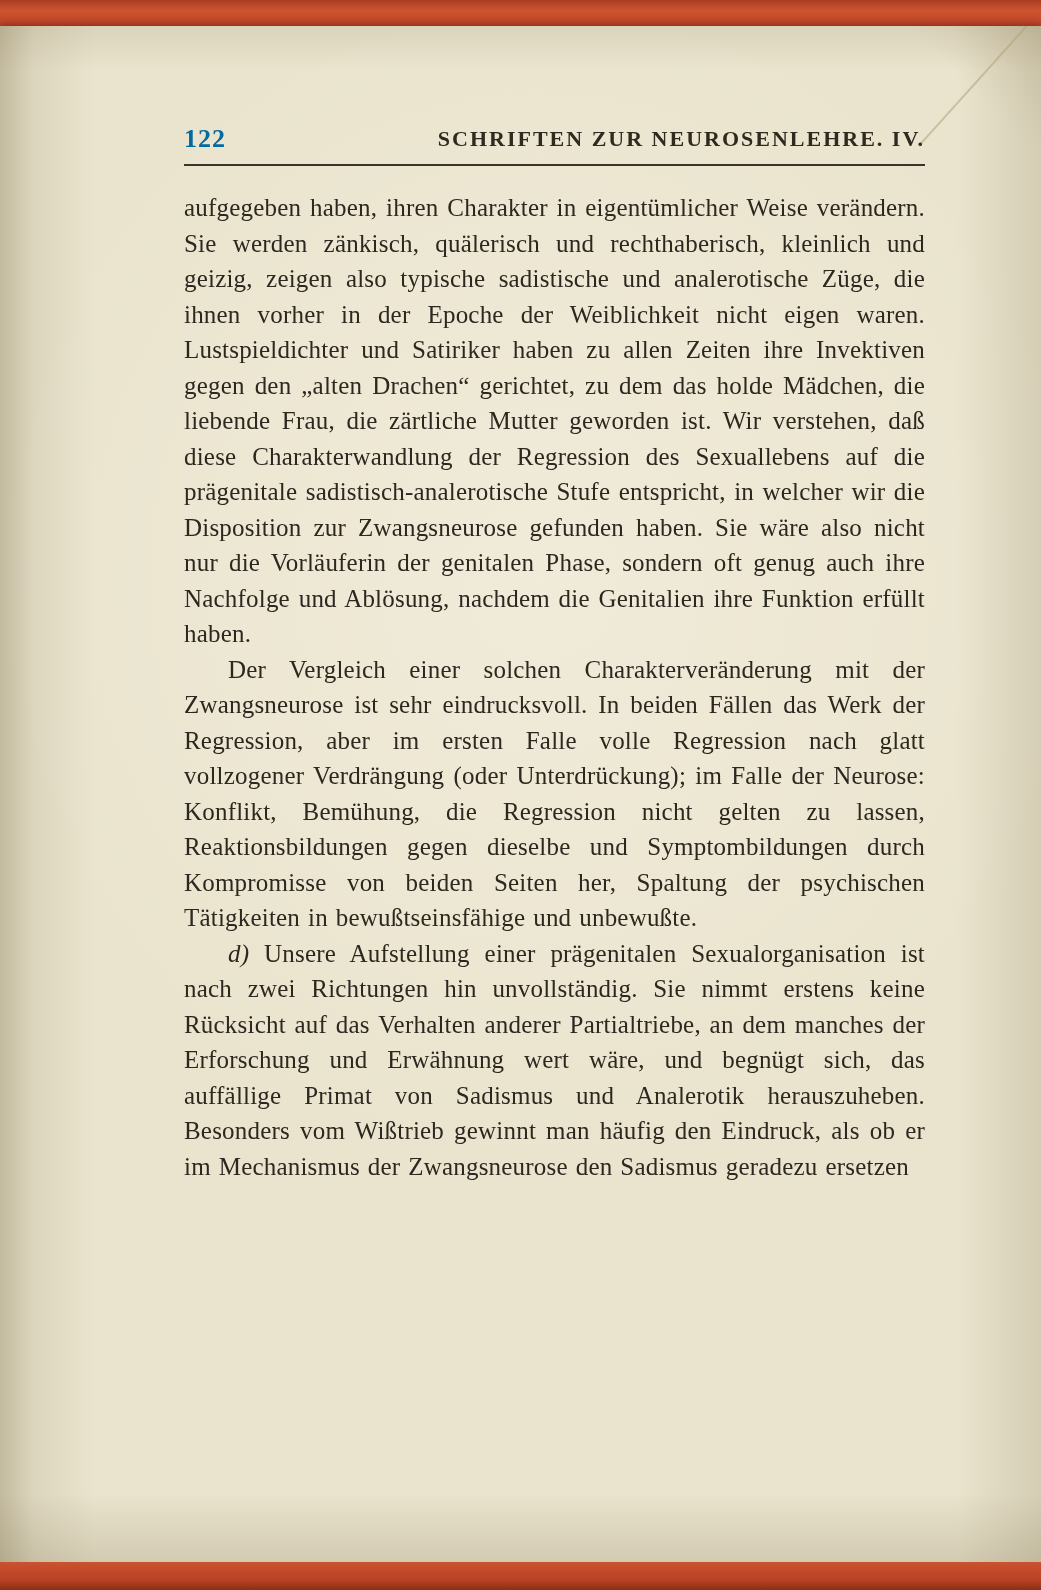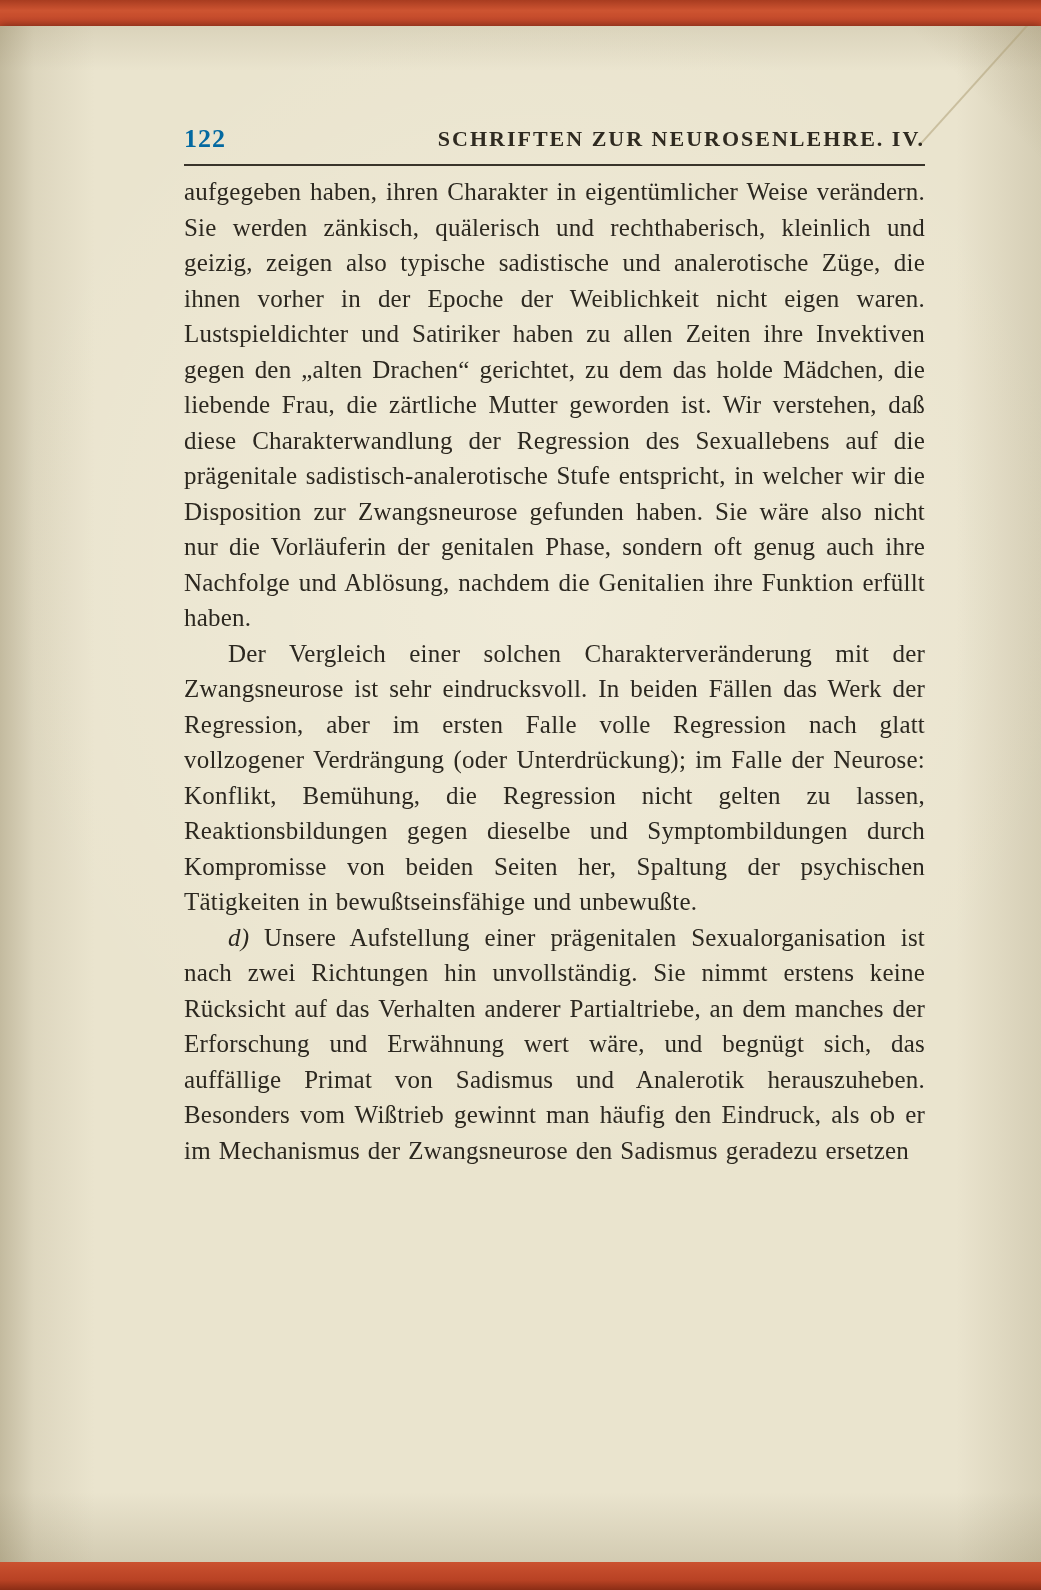--- a/index.html
+++ b/index.html
@@ -109,21 +109,21 @@
     letter-spacing: 2px;
     color: #2f2a20;
     padding-top: 4px;
   }
   .header-rule {
     height: 2px;
     background: #39342a;
     margin-top: 10px;
   }
   .text-block {
-    margin-top: 8px;
+    margin-top: 24px;
     font-size: 25px;
     line-height: 35.5px;
     text-align: justify;
     letter-spacing: 0.2px;
     word-spacing: 1.5px;
     hyphens: auto;
     -webkit-hyphens: auto;
     color: #2c2820;
   }
   .text-block p {

